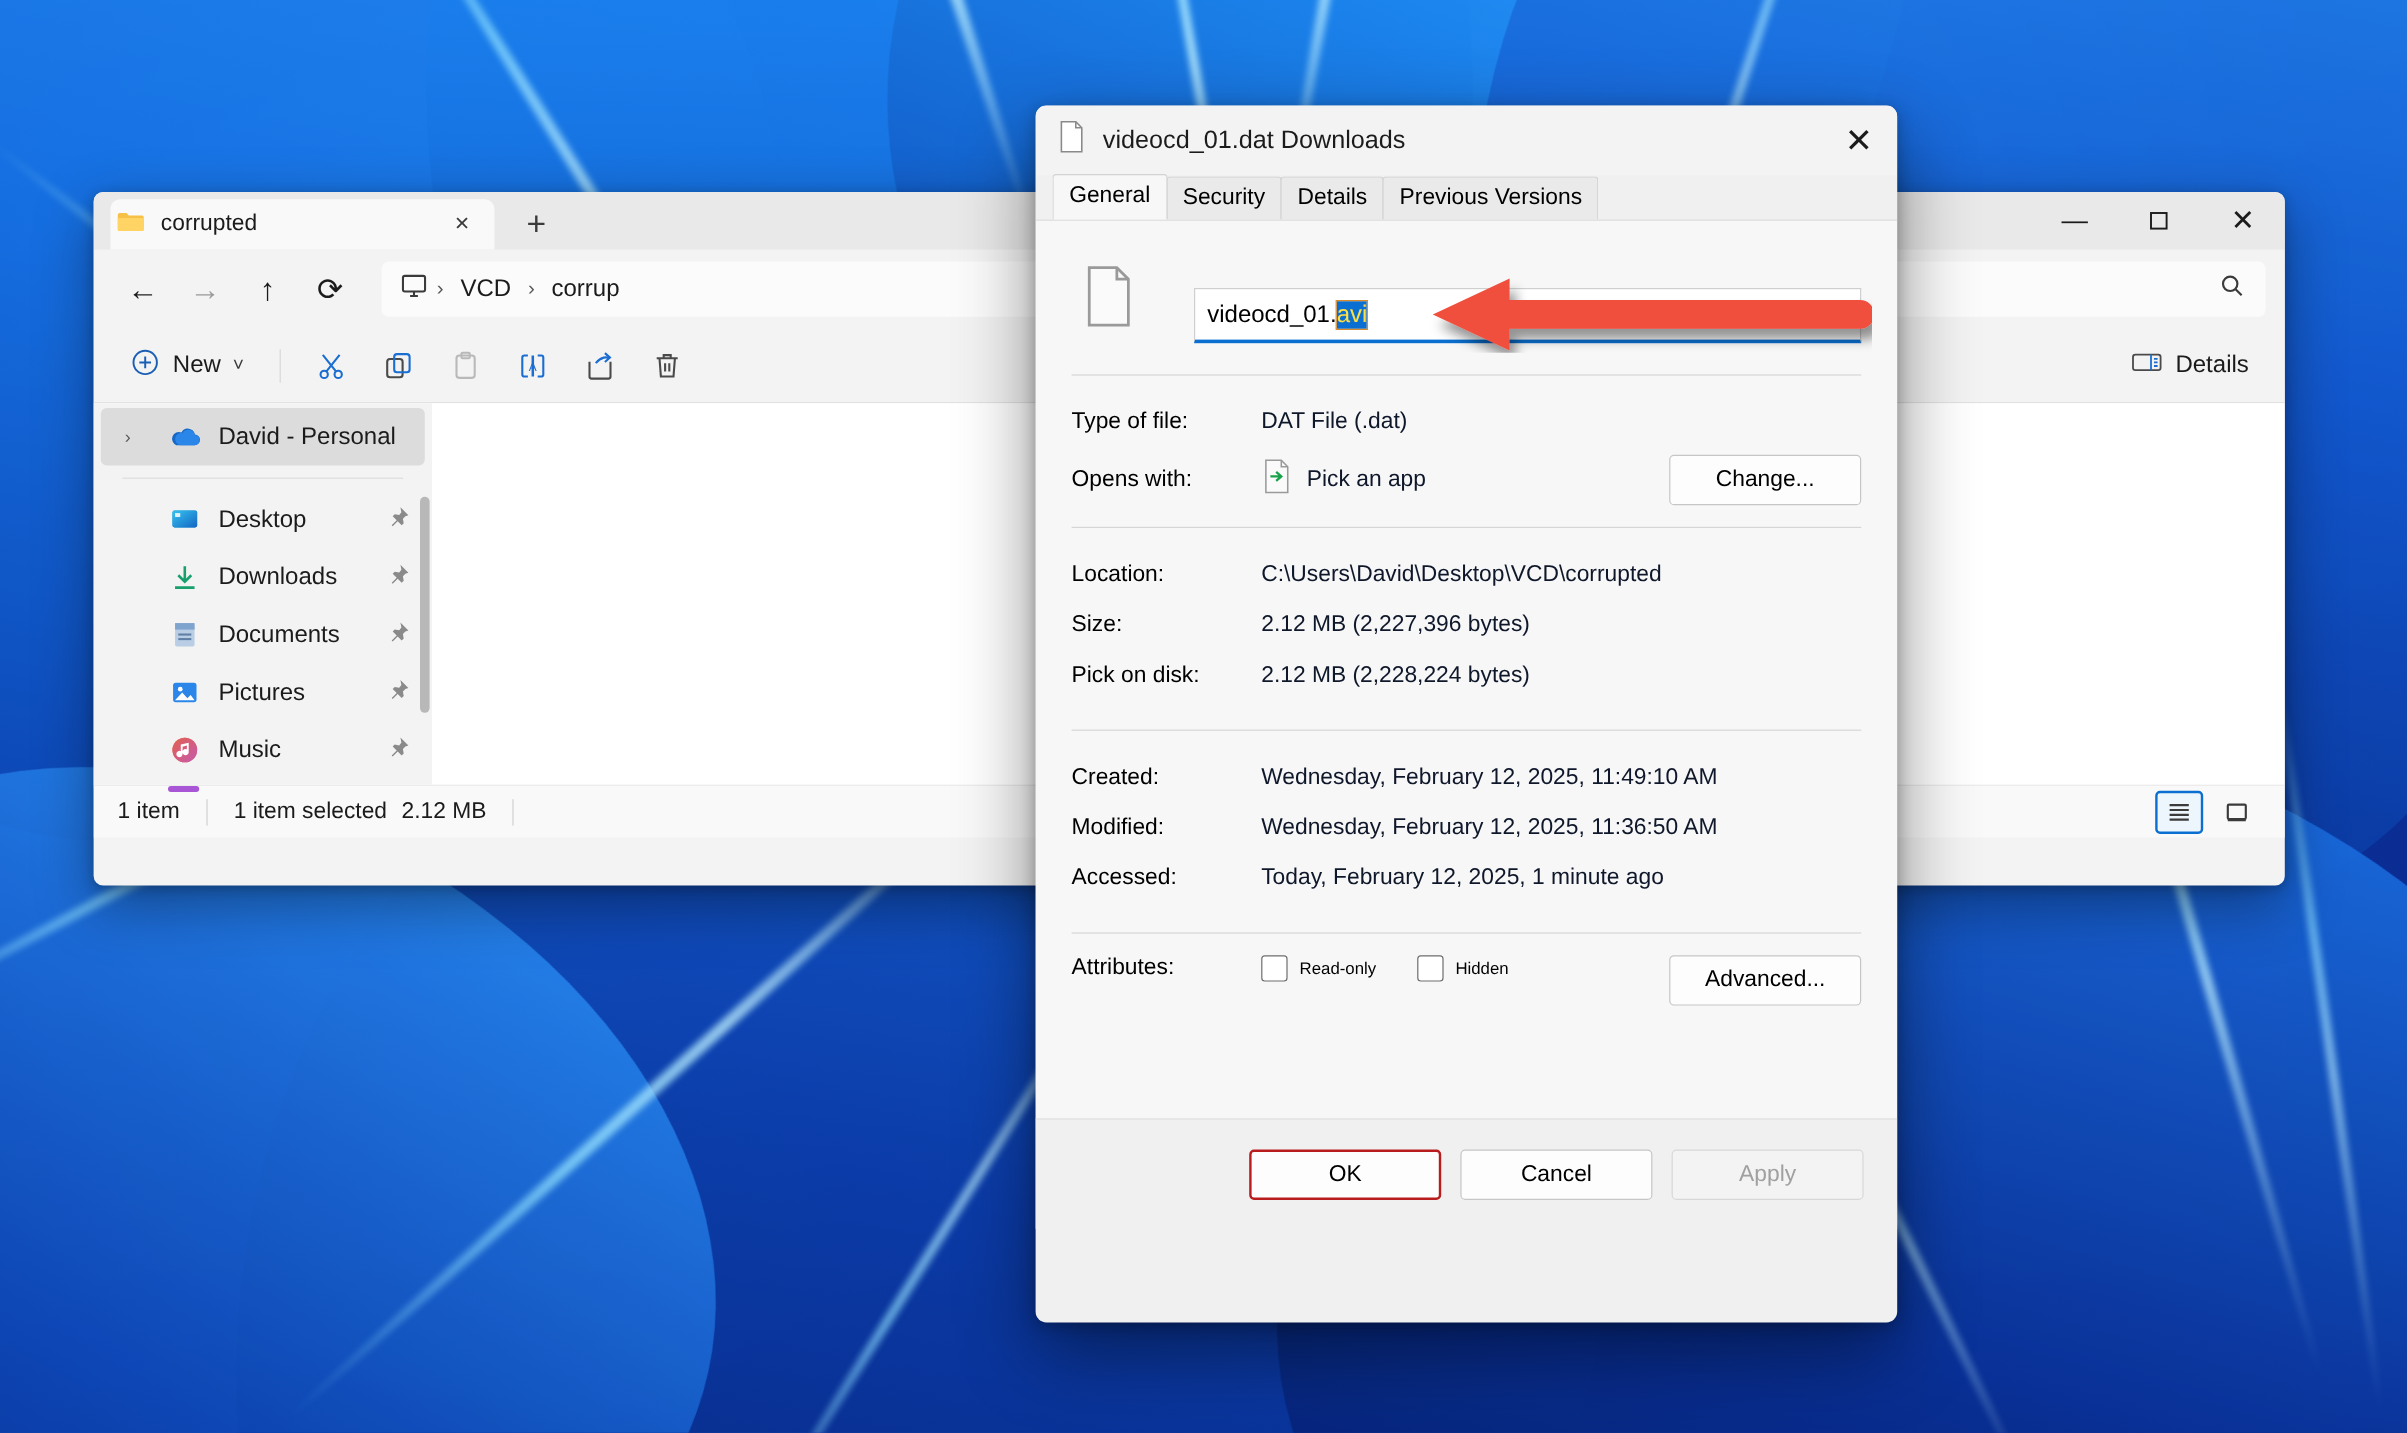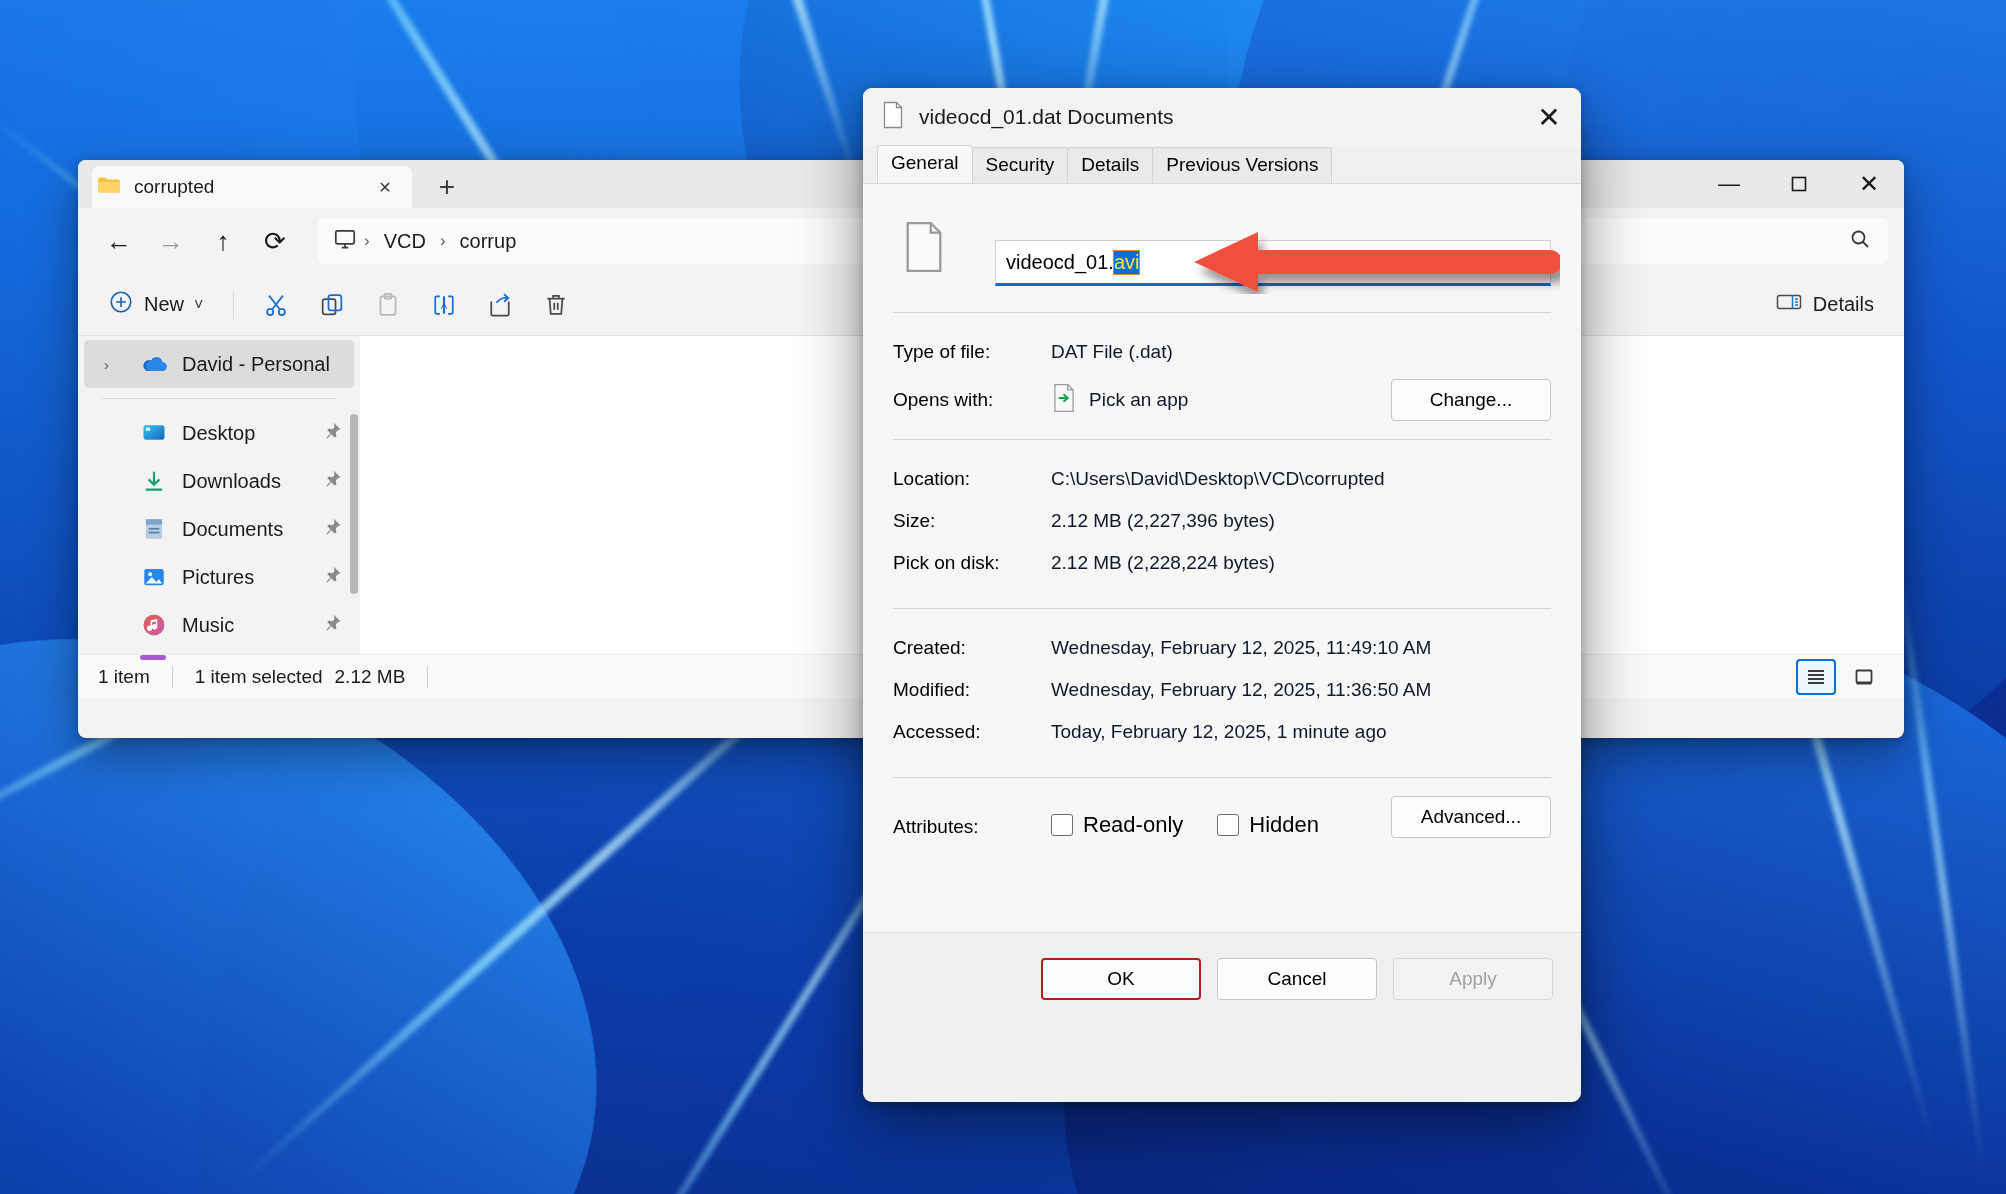--- a/index.html
+++ b/index.html
@@ -343,29 +343,29 @@
     border-radius: 4px;
     font-size: 19px;
     color: #000;
     font-family: "Liberation Sans", sans-serif;
     height: 42px;
     min-width: 160px;
   }
   .btn.primary { border: 2px solid #b91c1c; }
   .btn.disabled { color: #a0a0a0; border-color: #d8d8d8; background: #f3f3f3; }
 
-  .attr-row { display: flex; align-items: flex-end; gap: 0; }
+  .attr-row { display: flex; align-items: flex-start; gap: 0; }
   .cbox {
     width: 22px; height: 22px;
     border: 1px solid #6e6e6e;
     border-radius: 3px;
     background: #fff;
     margin-right: 10px;
   }
-  .attr-item { display: flex; align-items: center; margin-right: 34px; font-size: 22px; }
+  .attr-item { display: flex; align-items: center; margin-right: 34px; font-size: 14px; }
 
   .dlg-footer {
     position: absolute; left: 0; right: 0; bottom: 0;
     height: 92px;
     background: #f0f0f0;
     border-top: 1px solid #e0e0e0;
     display: flex; align-items: center; justify-content: flex-end;
     gap: 16px;
     padding-right: 28px;
   }
@@ -669,21 +669,21 @@
 
 <div id="props">
 
   <div class="dlg-title">
     <span>
       <svg width="24" height="28" viewBox="0 0 24 28" fill="#fff" stroke="#8a8a8a" stroke-width="1.3">
         <path d="M3.5 1.5h12L20.5 6.5v20h-17z"></path>
           <path d="M15.5 1.5v5h5" fill="none"></path>
       </svg>
     </span>
-    <span class="dt-text">videocd_01.dat Documents</span>
+    <span class="dt-text">videocd_01.dat Downloads</span>
     <span class="dlg-close" style="font-size:28px;">✕</span>
   </div>
 
   <div class="dlg-tabs">
     <div class="dlg-tab active">General</div>
     <div class="dlg-tab">Security</div>
     <div class="dlg-tab">Details</div>
     <div class="dlg-tab">Previous Versions</div>
   </div>
 

